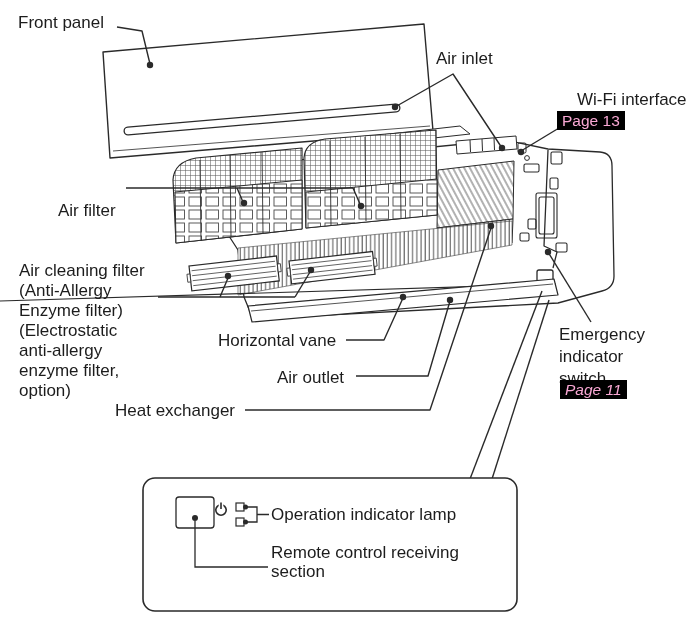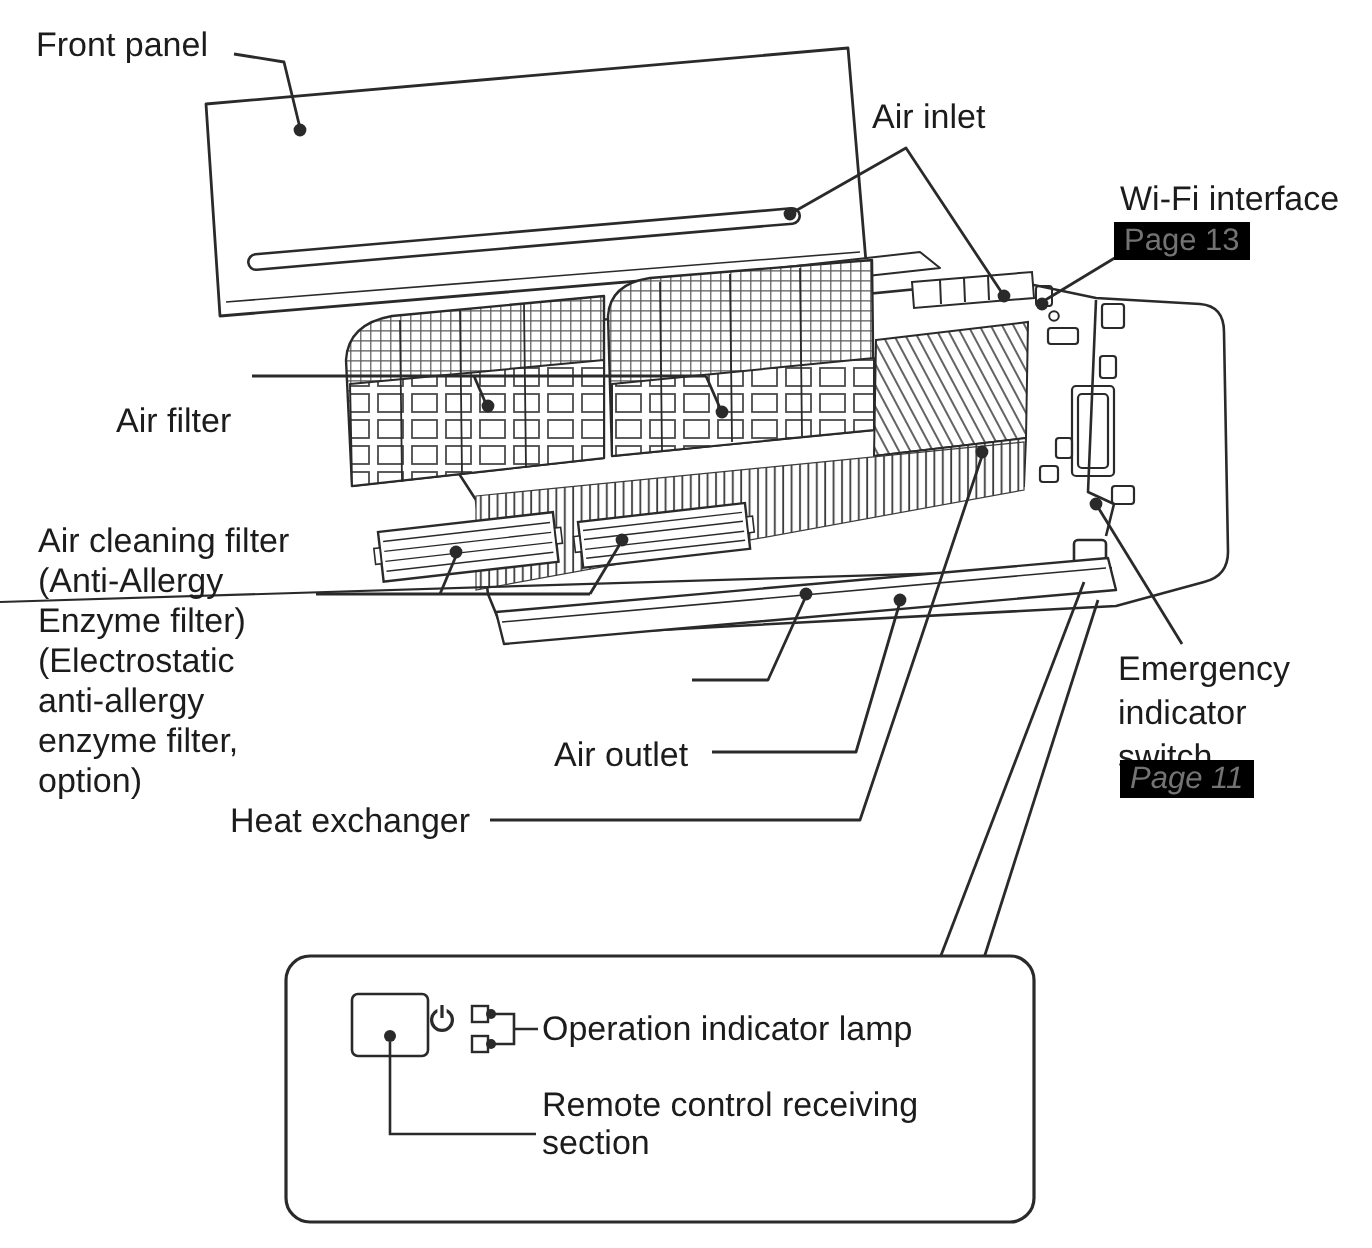--- a/index.html
+++ b/index.html
@@ -1,21 +1,21 @@
 <!DOCTYPE html>
 <html><head>
 <meta charset="utf-8">
 <style>
   html,body{margin:0;padding:0;background:#ffffff;}
   .stage{position:relative;width:686px;height:624px;background:#ffffff;overflow:hidden;
          font-family:"Liberation Sans","DejaVu Sans",sans-serif;color:#1c1c1c;}
   .stage svg{position:absolute;left:0;top:0;}
   .lbl{position:absolute;font-size:17px;line-height:1.15;white-space:nowrap;color:#1c1c1c;}
   .multiline{white-space:pre-line;}
-  .badge{position:absolute;display:inline-block;background:#000000;color:#737373;
+  .badge{position:absolute;display:inline-block;background:#000000;color:#f9a8d4;
          font-size:15.5px;line-height:19px;padding:0 5px;white-space:nowrap;}
   .acf{line-height:20px;}
   .emg{line-height:22px;}
   .rcv{line-height:19px;}
 </style>
 </head>
 <body>
 
 <div class="stage">
 
@@ -175,30 +175,31 @@
       <circle cx="245.5" cy="507" r="2.5" fill="#2a2a2a" stroke="none"></circle>
       <circle cx="245.5" cy="522" r="2.5" fill="#2a2a2a" stroke="none"></circle>
     </g>
     <path d="M246,507 L257,507 L257,522 L246,522 M257,514.5 L269,514.5" fill="none" stroke-width="1.3"></path>
     <polyline points="195,521 195,567 268,567" fill="none" stroke-width="1.3"></polyline>
   </g>
 </svg>
 
   <div class="lbl" style="left:18px;top:13px;text-align:center;">Front panel</div>
   <div class="lbl" style="left:436px;top:49px;">Air inlet</div>
-  <div class="lbl" style="left:560px;top:90px;">Wi-Fi interface</div>
+  <div class="lbl" style="left:577px;top:90px;">Wi-Fi interface</div>
   <div class="badge" style="left:557px;top:111px;">Page 13</div>
   <div class="lbl" style="left:58px;top:177px;margin-top:24px;">Air filter</div>
   <div class="lbl multiline acf" style="left:19px;top:261px;">Air cleaning filter
 (Anti-Allergy
 Enzyme filter)
 (Electrostatic
 anti-allergy
 enzyme filter,
 option)</div>
+  <div class="lbl" style="left:218px;top:331px;">Horizontal vane</div>
   <div class="lbl" style="left:277px;top:368px;">Air outlet</div>
   <div class="lbl" style="left:115px;top:401px;">Heat exchanger</div>
   <div class="lbl multiline emg" style="left:559px;top:324px;">Emergency
 indicator
 switch</div>
   <div class="badge" style="left:560px;top:380px;font-style:italic;">Page 11</div>
   <div class="lbl multiline rcv" style="left:271px;top:543px;">Remote control receiving
 section</div>
   <div class="lbl" style="left:271px;top:505px;">Operation indicator lamp</div>
 

